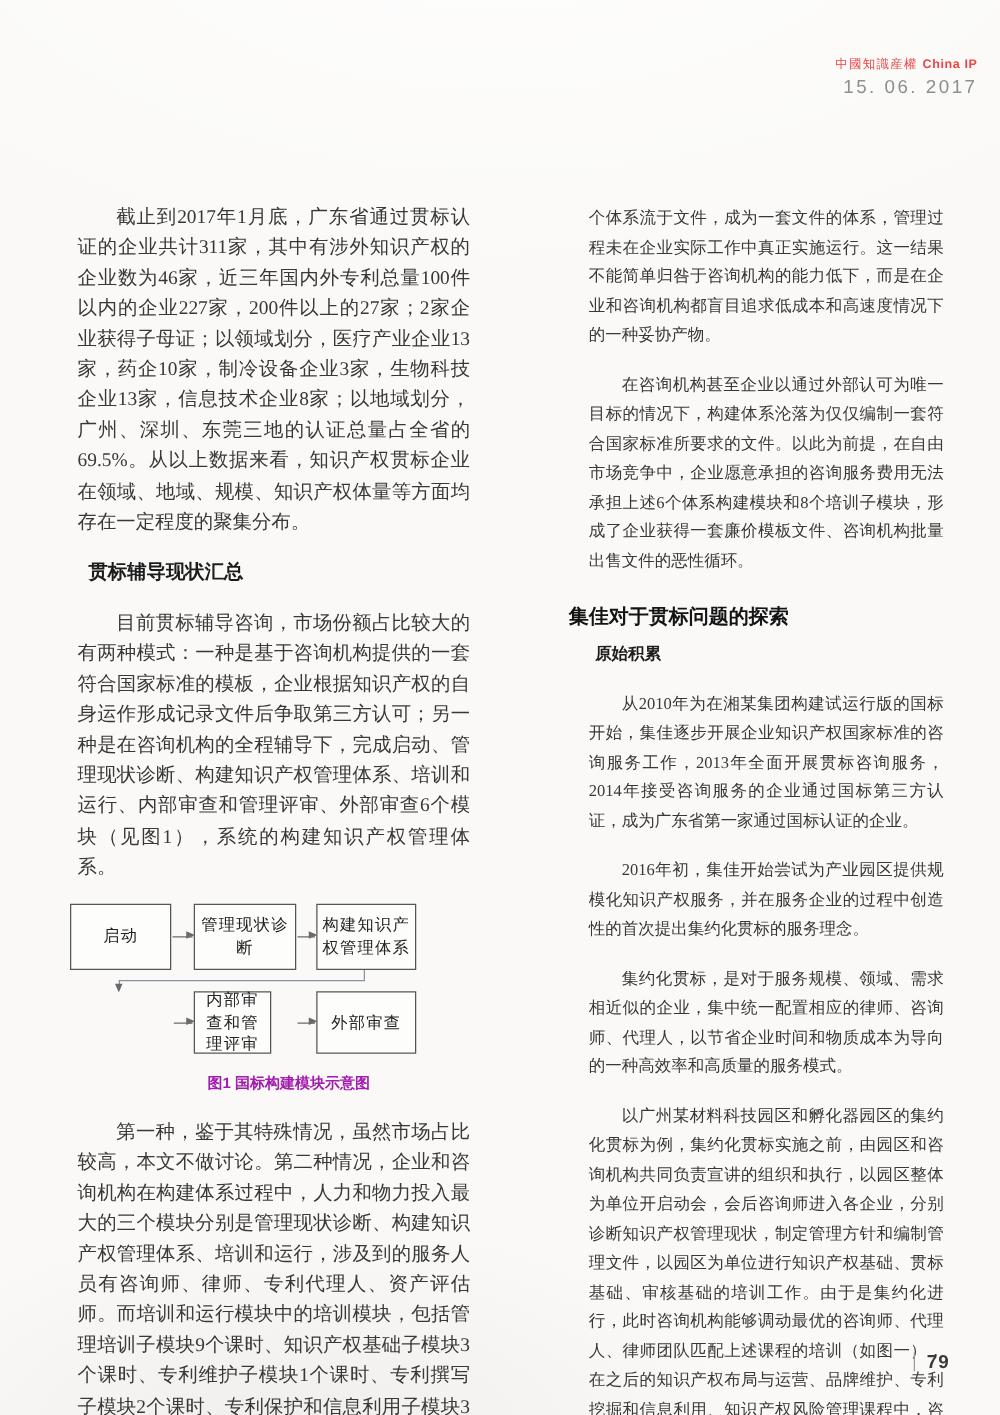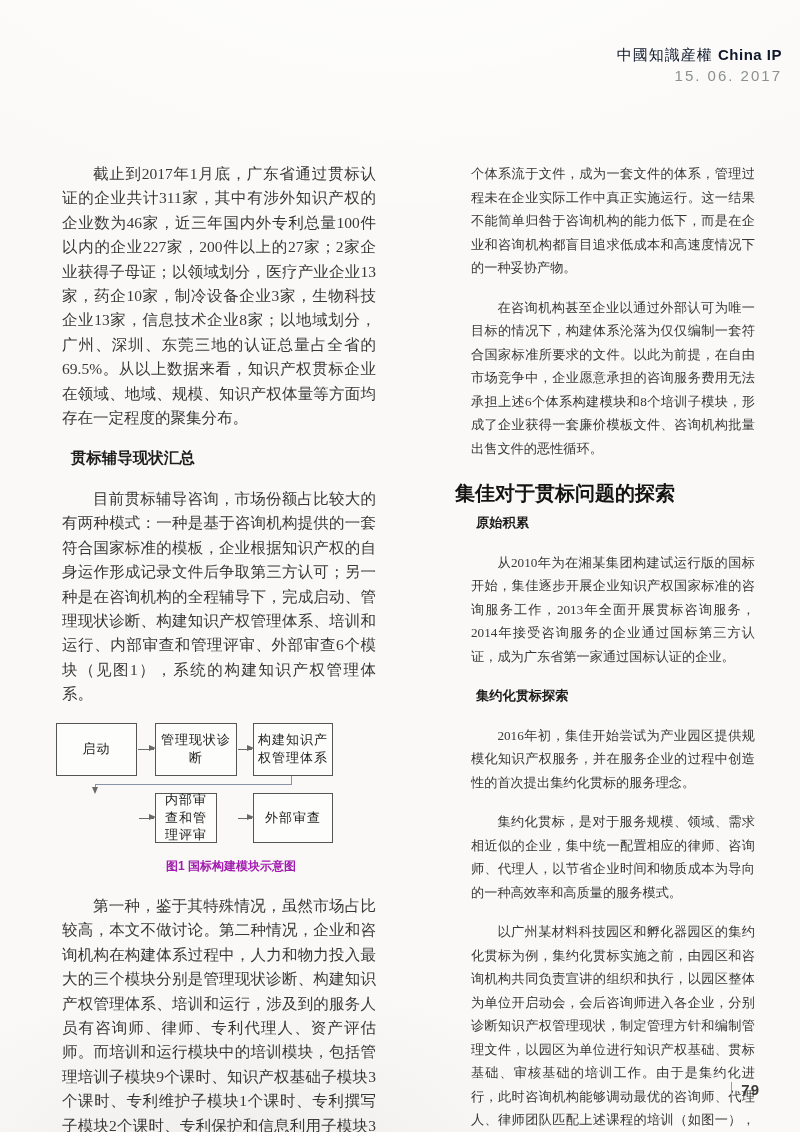--- a/index.html
+++ b/index.html
@@ -8,31 +8,31 @@
     background:
       radial-gradient(ellipse 600px 300px at 30% 102%, rgba(190,188,182,0.18), rgba(0,0,0,0) 60%),
       radial-gradient(ellipse 900px 500px at 50% -10%, rgba(255,255,255,0.9), rgba(0,0,0,0) 70%),
       #faf9f7;
     font-family:"Liberation Serif","DejaVu Serif",serif;
     color:#383838;
     -webkit-font-smoothing:antialiased;
   }
   
   .mag-header{position:absolute;top:46px;right:18px;text-align:right;line-height:1.25;}
-  .brand-line{font-size:15px;color:#0f172a;letter-spacing:1px;font-family:"Liberation Sans","DejaVu Sans",sans-serif;}
+  .brand-line{font-size:10px;color:#ef4444;letter-spacing:1px;font-family:"Liberation Sans","DejaVu Sans",sans-serif;}
   .brand-en{font-weight:bold;letter-spacing:0.5px;}
   .date-line{font-size:15px;color:#8b918d;letter-spacing:2px;margin-top:2px;font-family:"Liberation Sans","DejaVu Sans",sans-serif;}
   
   .col{position:absolute;top:146px;text-align:justify;}
   #col-left{left:46px;width:346px;font-size:15.5px;line-height:24.4px;}
   #col-right{left:455px;width:316px;font-size:13.2px;line-height:23.5px;}
   p{margin:16px;text-indent:2em;}
   p.noindent{text-indent:0;}
   .sub-h{font-family:"Liberation Sans","DejaVu Sans",sans-serif;font-weight:bold;color:#1c1c1c;text-indent:1.6em;margin:0;}
-  .big-h{font-family:"Liberation Sans","DejaVu Sans",sans-serif;font-weight:bold;font-size:20px;line-height:27px;color:#141414;text-indent:0;text-align:left;}
+  .big-h{font-family:"Liberation Sans","DejaVu Sans",sans-serif;font-weight:bold;font-size:16px;line-height:27px;color:#141414;text-indent:0;text-align:left;}
   #col-left .big-h{margin:16px 0 22px 0;}
   #col-right .big-h{margin:20px 0 4px 0;}
   
   .figure{margin:6px 0 8px 0;}
   .fc{position:relative;width:346px;height:122px;font-family:"Liberation Sans","DejaVu Sans",sans-serif;}
   .fc-box{
     position:absolute;border:1.5px solid #555;background:#fdfdfc;
     display:flex;align-items:center;justify-content:center;text-align:center;
     font-size:13px;line-height:1.35;color:#222;padding:0 4px;box-sizing:border-box;
     letter-spacing:1px;text-indent:0;
@@ -95,21 +95,20 @@
   <div class="big-h">目前贯标工作中存在的问题</div>
   <p>在体系构建和运行的过程中，企业和咨询机构基于对双方成本的考量，咨询机构无法集中最优势资源为企业提供全方位的咨询服务，甚至在外审过程中发现部分企业整</p>
 </div>
 
 <div class="col" id="col-right">
   <p class="noindent">个体系流于文件，成为一套文件的体系，管理过程未在企业实际工作中真正实施运行。这一结果不能简单归咎于咨询机构的能力低下，而是在企业和咨询机构都盲目追求低成本和高速度情况下的一种妥协产物。</p>
   <p>在咨询机构甚至企业以通过外部认可为唯一目标的情况下，构建体系沦落为仅仅编制一套符合国家标准所要求的文件。以此为前提，在自由市场竞争中，企业愿意承担的咨询服务费用无法承担上述6个体系构建模块和8个培训子模块，形成了企业获得一套廉价模板文件、咨询机构批量出售文件的恶性循环。</p>
   <div class="big-h">集佳对于贯标问题的探索</div>
   <div class="sub-h">原始积累</div>
   <p>从2010年为在湘某集团构建试运行版的国标开始，集佳逐步开展企业知识产权国家标准的咨询服务工作，2013年全面开展贯标咨询服务，2014年接受咨询服务的企业通过国标第三方认证，成为广东省第一家通过国标认证的企业。</p>
-  <div class="sub-h">集约化贯标探索</div>
   <p>2016年初，集佳开始尝试为产业园区提供规模化知识产权服务，并在服务企业的过程中创造性的首次提出集约化贯标的服务理念。</p>
   <p>集约化贯标，是对于服务规模、领域、需求相近似的企业，集中统一配置相应的律师、咨询师、代理人，以节省企业时间和物质成本为导向的一种高效率和高质量的服务模式。</p>
   <p>以广州某材料科技园区和孵化器园区的集约化贯标为例，集约化贯标实施之前，由园区和咨询机构共同负责宣讲的组织和执行，以园区整体为单位开启动会，会后咨询师进入各企业，分别诊断知识产权管理现状，制定管理方针和编制管理文件，以园区为单位进行知识产权基础、贯标基础、审核基础的培训工作。由于是集约化进行，此时咨询机构能够调动最优的咨询师、代理人、律师团队匹配上述课程的培训（如图一），在之后的知识产权布局与运营、品牌维护、专利挖掘和信息利用、知识产权风险管理课程中，咨询机构内部形成模块化讲师团，集约咨询机构内部的优势人才，为两个不同园区匹配相对应的讲师团队和</p>
 </div>
 
 <div class="page-footer">
   <div class="page-bar"></div>
   <div class="page-num">79</div>
 </div>
 

